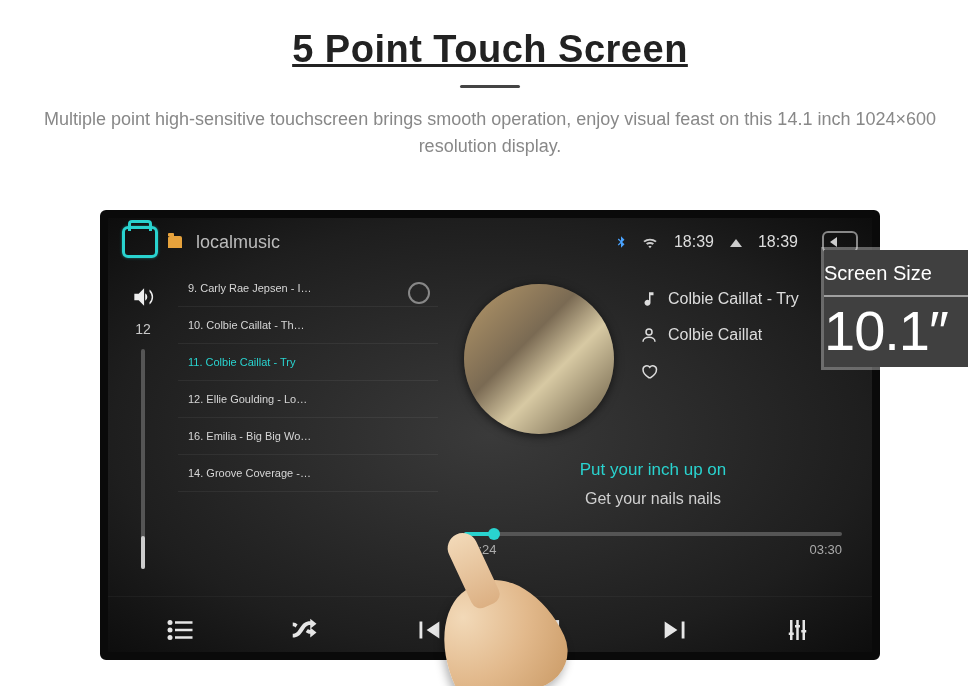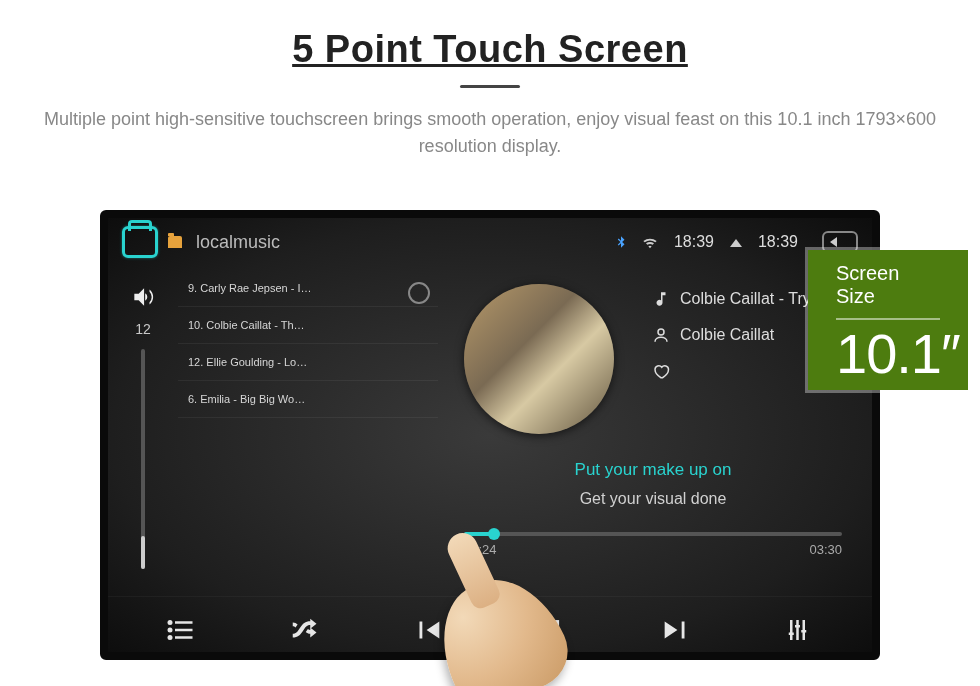--- a/index.html
+++ b/index.html
@@ -113,21 +113,21 @@
   position:absolute; right:8px; top:12px;
   width:18px; height:18px; border:2px solid #888; border-radius:50%;
 }
 
 
 .nowplaying {
   flex:1;
   padding:18px 30px 0 26px;
   position:relative;
 }
-.np-top { display:flex; gap:38px; }
+.np-top { display:flex; gap:26px; }
 .album {
   width:150px; height:150px; border-radius:50%;
   background:linear-gradient(135deg,#b89a6a 0%, #7a6a53 40%, #d7c9a3 60%, #5f523c 100%);
   box-shadow:0 2px 10px rgba(0,0,0,0.6);
 }
 .np-meta { display:flex; flex-direction:column; gap:18px; padding-top:6px; font-size:16px; color:#ddd;}
 .np-row { display:flex; align-items:center; gap:10px; }
 .note-icon, .person-icon, .heart-icon { width:18px; height:18px; }
 .np-lyric1 { text-align:center; color:#29d3cf; font-size:17px; margin-top:26px; }
 .np-lyric2 { text-align:center; color:#d0d0d0; font-size:16px; margin-top:10px; }
@@ -149,24 +149,24 @@
   color:#e6e6e6; cursor:pointer;
 }
 .ctrl svg { fill:#e6e6e6; }
 .list-icon, .shuffle-icon, .eq-icon { width:38px; height:30px; }
 .prev-icon, .next-icon, .pause-icon { width:44px; height:34px; }
 
 
 .size-badge {
   position:absolute;
   right:12px; top:250px;
-  width:160px;
-  background:#4d7c0f;
+  width:144px;
+  background:#404040;
   color:#fff;
-  padding:12px 28px 8px;
+  padding:12px 0 8px;
   font-family:Arial, sans-serif;
   box-shadow:0 0 0 3px rgba(255,255,255,0.35);
 }
 .size-badge .lab { font-size:20px; font-weight:400; }
 .size-badge .div { height:2px; background:rgba(255,255,255,0.5); margin:10px 0 6px; }
 .size-badge .val { font-size:56px; font-weight:500; line-height:1; letter-spacing:-1px;}
 
 
 .finger {
   position:absolute;
@@ -181,21 +181,21 @@
   content:""; position:absolute; top:-54px; left:50px; width:30px; height:78px;
   background:linear-gradient(#f2d9b8,#dcb083);
   border-radius:15px 15px 10px 10px;
 }
 </style>
 </head>
 <body>
 
 <h1 class="hero-title">5 Point Touch Screen</h1>
 <div class="hero-underline"></div>
-<p class="hero-sub">Multiple point high-sensitive touchscreen brings smooth operation, enjoy visual feast on this 10.1 inch 1793×600 resolution display.</p>
+<p class="hero-sub">Multiple point high-sensitive touchscreen brings smooth operation, enjoy visual feast on this 14.1 inch 1024×600 resolution display.</p>
 
 <div class="stage">
 
   <div class="statusbar">
     <span class="home-icon"></span>
     <span class="folder-icon"></span>
     <span class="status-title">localmusic</span>
     <span class="status-spacer"></span>
     <span class="tiny-icon bt-icon">
       <svg viewBox="0 0 24 24" width="14" height="14" fill="#4aa3ff">
@@ -223,22 +223,24 @@
       </div>
       <div class="vol-num">12</div>
       <div class="vol-track">
         <div class="vol-fill"></div>
       </div>
     </div>
 
     <div class="playlist">
       <div class="track first">9. Carly Rae Jepsen - I…</div>
       <div class="track">10. Colbie Caillat - Th…</div>
+      <div class="track active">11. Colbie Caillat - Try</div>
       <div class="track">12. Ellie Goulding - Lo…</div>
-      <div class="track">6. Emilia - Big Big Wo…</div>
+      <div class="track">16. Emilia - Big Big Wo…</div>
+      <div class="track">14. Groove Coverage -…</div>
     </div>
 
     <div class="nowplaying">
       <div class="np-top">
         <div class="album"></div>
         <div class="np-meta">
           <div class="np-row">
             <svg class="note-icon" viewBox="0 0 24 24" fill="#ddd">
                 <path d="M12 3v10.6A4 4 0 1014 17V7h4V3h-6z"></path>
               </svg>
@@ -251,22 +253,22 @@
               </svg>
             <span>Colbie Caillat</span>
           </div>
           <div class="np-row">
             <svg class="heart-icon" viewBox="0 0 24 24" fill="none" stroke="#ddd" stroke-width="2">
                 <path d="M12 21s-8-5-8-11a5 5 0 019-3 5 5 0 019 3c0 6-8 11-8 11z"></path>
               </svg>
           </div>
         </div>
       </div>
-      <div class="np-lyric1">Put your make up on</div>
-      <div class="np-lyric2">Get your visual done</div>
+      <div class="np-lyric1">Put your inch up on</div>
+      <div class="np-lyric2">Get your nails nails</div>
       <div class="np-progress">
         <div class="fill"></div>
           <div class="knob"></div>
       </div>
       <div class="np-times">
         <span>00:24</span>
         <span>03:30</span>
       </div>
     </div>
   </div>

